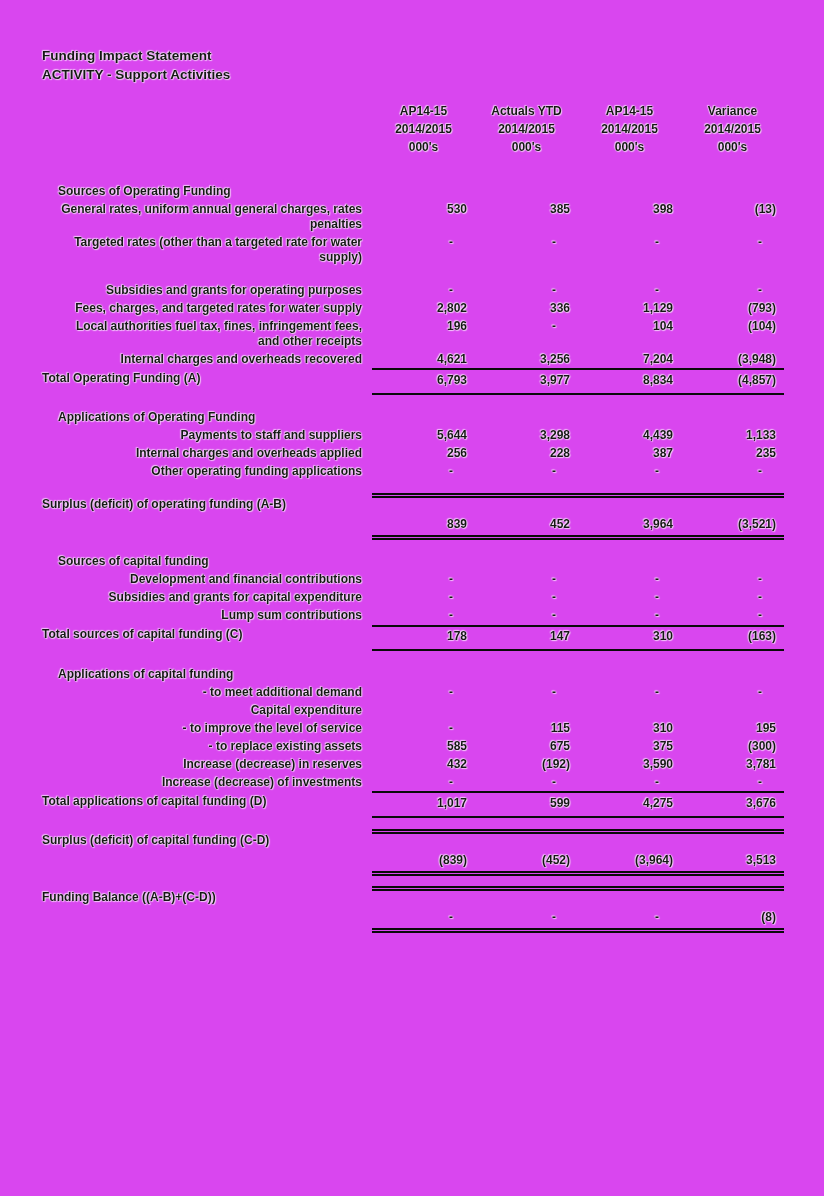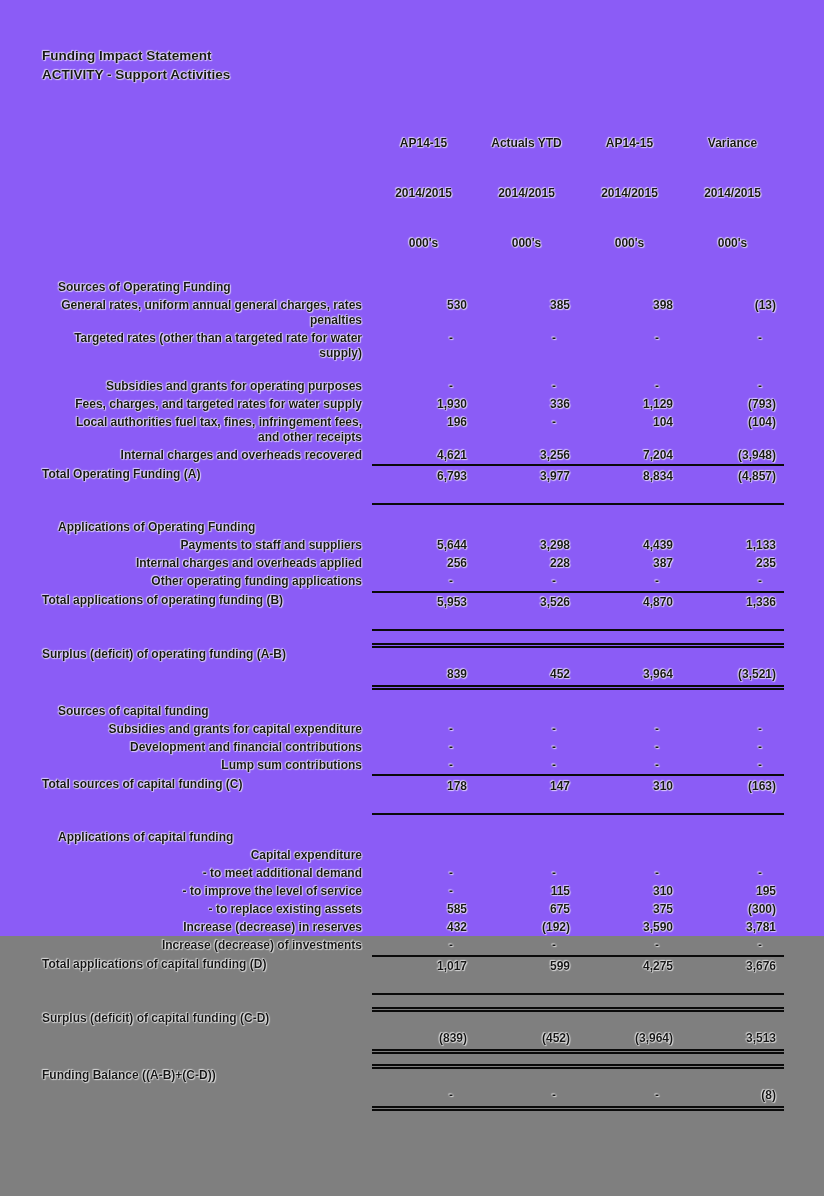--- a/index.html
+++ b/index.html
@@ -8,22 +8,22 @@
     width: 824px;
     height: 1196px;
     background: #7f7f7f;
     font-family: "Liberation Sans", sans-serif;
     overflow: hidden;
   }
 
   .page {
     position: relative;
     width: 824px;
-    height: 936px;
-    background: #8b5cf6;
+    height: 1196px;
+    background: #d946ef;
     padding: 46px 34px 0 42px;
     color: #161616;
   }
 
   
   .txt {
     color: #161616;
     font-weight: bold;
     text-shadow: 0 0 2px rgba(255,255,255,.95), 0 0 1px rgba(255,255,255,.9),
                  1px 1px 1px rgba(255,255,255,.55), -1px -1px 1px rgba(255,255,255,.55);
@@ -40,40 +40,40 @@
   }
   col.c-label { width: 330px; }
   col.c-val   { width: 103px; }
 
   thead th {
     font-size: 12px;
     vertical-align: top;
     padding: 14px 0 26px 0;
     text-align: center;
   }
-  thead th .hline { line-height: 18px; margin-top: 32px; }
+  thead th .hline { line-height: 18px; }
 
   td { font-size: 12px; line-height: 15px; padding: 1.5px 0; vertical-align: top; }
 
   td.label       { text-align: left; padding-right: 10px; }
   td.val         { text-align: right; padding-right: 8px; }
   td.val.dash    { padding-right: 22px; }
 
   tr.row-item    td.label { padding-left: 12px; text-align: right; }
   tr.row-item.indent-2 td.label { padding-left: 24px; }
   tr.row-section td.label { padding-left: 16px; }
   tr.row-total   td.label, tr.row-surplus td.label { padding-left: 0; }
 
   tr.row-spacer td { height: 15px; padding: 0; }
 
   tr.row-total td.val {
     border-top: 2px solid #0a0a0a;
     border-bottom: 2px solid #0a0a0a;
     padding-top: 2.5px;
-    padding-bottom: 19px;
+    padding-bottom: 5px;
   }
 
   tr.row-surplus td.val {
     border-top: 5px double #0a0a0a;
     border-bottom: 5px double #0a0a0a;
     padding-top: 19px;
     padding-bottom: 3px;
   }
 </style>
 </head>
@@ -144,21 +144,21 @@
         </tr>
         <tr class="row-item">
           <td class="label txt">Subsidies and grants for operating purposes</td>
           <td class="val txt dash">-</td>
           <td class="val txt dash">-</td>
           <td class="val txt dash">-</td>
           <td class="val txt dash">-</td>
         </tr>
         <tr class="row-item">
           <td class="label txt">Fees, charges, and targeted rates for water supply</td>
-          <td class="val txt">1,930</td>
+          <td class="val txt">2,802</td>
           <td class="val txt">336</td>
           <td class="val txt">1,129</td>
           <td class="val txt">(793)</td>
         </tr>
         <tr class="row-item">
           <td class="label txt">Local authorities fuel tax, fines, infringement fees, and other receipts</td>
           <td class="val txt">196</td>
           <td class="val txt dash">-</td>
           <td class="val txt">104</td>
           <td class="val txt">(104)</td>
@@ -201,27 +201,20 @@
           <td class="val txt">387</td>
           <td class="val txt">235</td>
         </tr>
         <tr class="row-item">
           <td class="label txt">Other operating funding applications</td>
           <td class="val txt dash">-</td>
           <td class="val txt dash">-</td>
           <td class="val txt dash">-</td>
           <td class="val txt dash">-</td>
         </tr>
-        <tr class="row-total">
-          <td class="label txt">Total applications of operating funding (B)</td>
-          <td class="val txt">5,953</td>
-          <td class="val txt">3,526</td>
-          <td class="val txt">4,870</td>
-          <td class="val txt">1,336</td>
-        </tr>
         <tr class="row-spacer">
           <td colspan="5"></td>
         </tr>
         <tr class="row-surplus">
           <td class="label txt">Surplus (deficit) of operating funding (A-B)</td>
           <td class="val txt">839</td>
           <td class="val txt">452</td>
           <td class="val txt">3,964</td>
           <td class="val txt">(3,521)</td>
         </tr>
@@ -229,28 +222,28 @@
           <td colspan="5"></td>
         </tr>
         <tr class="row-section">
           <td class="label txt">Sources of capital funding</td>
           <td class="val txt"></td>
           <td class="val txt"></td>
           <td class="val txt"></td>
           <td class="val txt"></td>
         </tr>
         <tr class="row-item">
+          <td class="label txt">Development and financial contributions</td>
+          <td class="val txt dash">-</td>
+          <td class="val txt dash">-</td>
+          <td class="val txt dash">-</td>
+          <td class="val txt dash">-</td>
+        </tr>
+        <tr class="row-item">
           <td class="label txt">Subsidies and grants for capital expenditure</td>
-          <td class="val txt dash">-</td>
-          <td class="val txt dash">-</td>
-          <td class="val txt dash">-</td>
-          <td class="val txt dash">-</td>
-        </tr>
-        <tr class="row-item">
-          <td class="label txt">Development and financial contributions</td>
           <td class="val txt dash">-</td>
           <td class="val txt dash">-</td>
           <td class="val txt dash">-</td>
           <td class="val txt dash">-</td>
         </tr>
         <tr class="row-item">
           <td class="label txt">Lump sum contributions</td>
           <td class="val txt dash">-</td>
           <td class="val txt dash">-</td>
           <td class="val txt dash">-</td>
@@ -266,33 +259,33 @@
         <tr class="row-spacer">
           <td colspan="5"></td>
         </tr>
         <tr class="row-section">
           <td class="label txt">Applications of capital funding</td>
           <td class="val txt"></td>
           <td class="val txt"></td>
           <td class="val txt"></td>
           <td class="val txt"></td>
         </tr>
-        <tr class="row-item">
-          <td class="label txt">Capital expenditure</td>
-          <td class="val txt"></td>
-          <td class="val txt"></td>
-          <td class="val txt"></td>
-          <td class="val txt"></td>
-        </tr>
         <tr class="row-item indent-2">
           <td class="label txt">- to meet additional demand</td>
           <td class="val txt dash">-</td>
           <td class="val txt dash">-</td>
           <td class="val txt dash">-</td>
           <td class="val txt dash">-</td>
+        </tr>
+        <tr class="row-item">
+          <td class="label txt">Capital expenditure</td>
+          <td class="val txt"></td>
+          <td class="val txt"></td>
+          <td class="val txt"></td>
+          <td class="val txt"></td>
         </tr>
         <tr class="row-item indent-2">
           <td class="label txt">- to improve the level of service</td>
           <td class="val txt dash">-</td>
           <td class="val txt">115</td>
           <td class="val txt">310</td>
           <td class="val txt">195</td>
         </tr>
         <tr class="row-item indent-2">
           <td class="label txt">- to replace existing assets</td>

